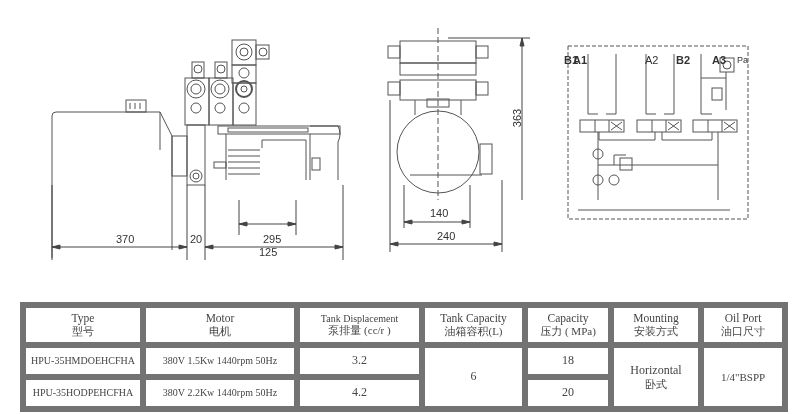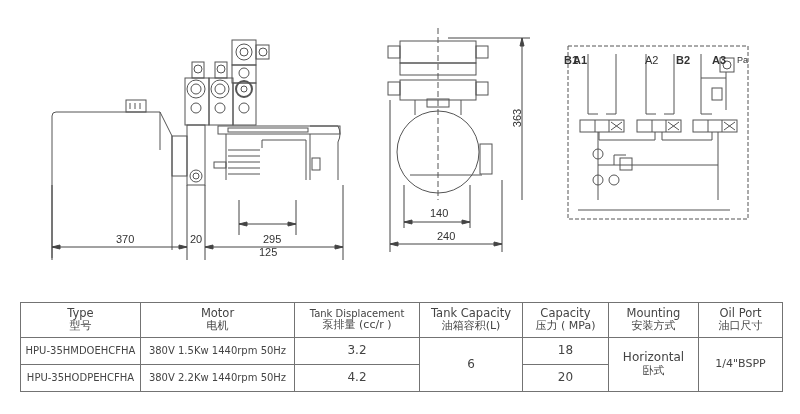--- a/index.html
+++ b/index.html
@@ -4,22 +4,22 @@
 <style>
   html, body { margin: 0; padding: 0; background: #ffffff; }
   body { width: 800px; height: 414px; position: relative; overflow: hidden;
          font-family: "DejaVu Sans", sans-serif; color: #333; }
   .drawing { position: absolute; left: 0; top: 0; width: 800px; height: 290px; }
   .watermark { position: absolute; left: 328px; top: 180px; font-size: 30px;
                color: #9a9a9a; font-family: "Liberation Sans", sans-serif; letter-spacing: 0px; }
   .dim { position: absolute; font-size: 11px; color: #333; font-family: "Liberation Sans", sans-serif; }
   table.spec { position: absolute; left: 20px; top: 302px; border-collapse: collapse;
                font-family: "DejaVu Sans", sans-serif; color: #444; }
-  table.spec td, table.spec th { border: 1px solid #737373; text-align: center; padding: 0;
-               font-weight: normal; line-height: 1.15; }
+  table.spec td, table.spec th { border: 6px solid #737373; text-align: center; padding: 0;
+               font-weight: normal; line-height: 1.15; font-family: Liberation Serif, serif; }
   table.spec th { height: 34px; font-size: 11.5px; }
   table.spec th .cn { display: block; font-size: 11px; }
   table.spec td { height: 26px; font-size: 11px; }
   table.spec td.num { font-size: 12px; }
   .small { font-size: 10px !important; }
 </style>
 </head>
 <body>
 
 <div class="drawing">

